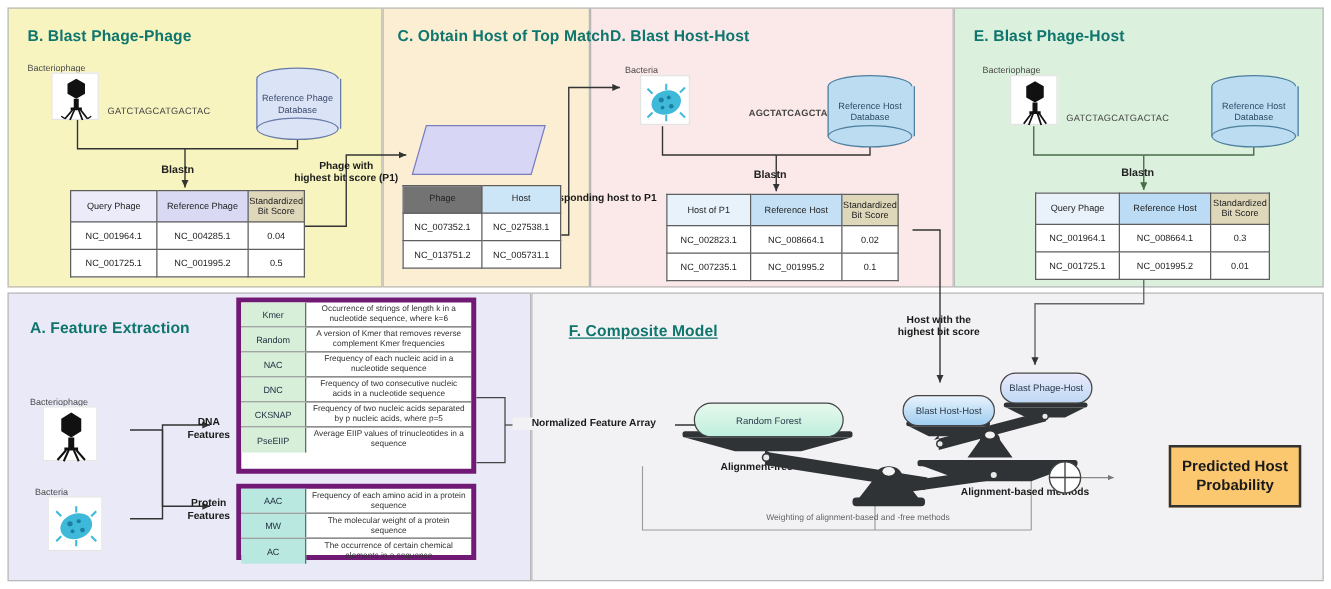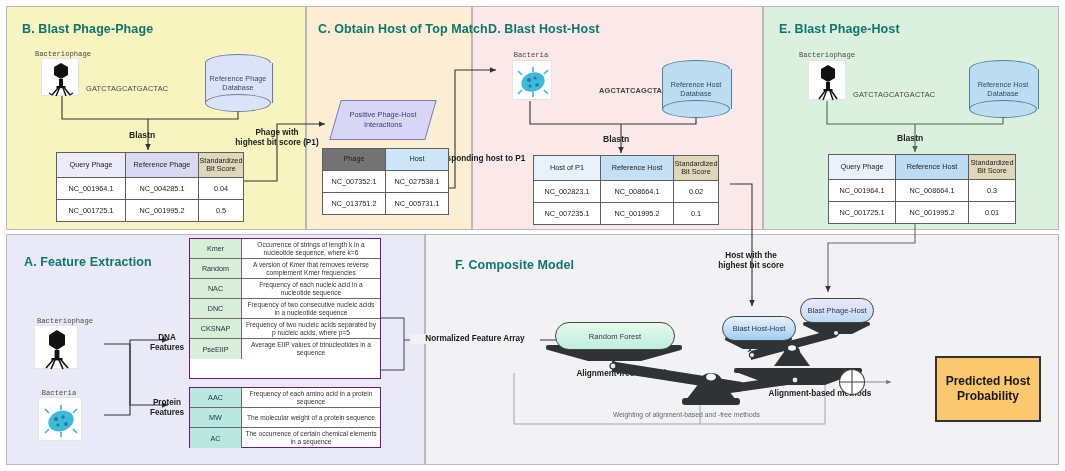--- a/index.html
+++ b/index.html
@@ -2,21 +2,21 @@
 <html><head>
 <meta charset="utf-8">
 <style>
   html,body{margin:0;padding:0;background:#fff;}
   body{font-family:"Liberation Sans", sans-serif;}
   #canvas{position:relative;width:1065px;height:471px;overflow:hidden;background:#ffffff;}
 
   .panel{position:absolute;box-sizing:border-box;border:1px solid #b9b9b9;}
   .panel-title{position:absolute;font-weight:bold;color:#0f766e;font-size:12.5px;letter-spacing:.1px;}
 
-  .cap{position:absolute;font-size:7.2px;color:#4a4a4a;text-align:center;white-space:nowrap;font-family:Liberation Mono, monospace;}
+  .cap{position:absolute;font-size:7.2px;color:#4a4a4a;white-space:nowrap;}
   .seq{position:absolute;font-size:7.4px;color:#444;white-space:nowrap;letter-spacing:.2px;}
   .blastn{position:absolute;font-size:8.6px;font-weight:bold;color:#222;white-space:nowrap;}
   .flowlbl{position:absolute;font-size:8.2px;font-weight:bold;color:#1a1a1a;text-align:center;line-height:1.25;}
   .smalllbl{position:absolute;font-size:7.4px;color:#555;white-space:nowrap;}
 
   
   table.t{position:absolute;border-collapse:collapse;background:#fff;}
   table.t td,table.t th{border:1px solid #5e5e5e;font-size:7.3px;color:#222;text-align:center;
       padding:0;height:21px;font-weight:normal;white-space:nowrap;}
   table.t th{font-size:7.3px;height:24px;line-height:1.15;}
@@ -37,21 +37,21 @@
   
   .orgbox{position:absolute;background:#fff;border:1px solid #e4e4e4;box-sizing:border-box;}
 
   
   .para{position:absolute;background:#d7d7f5;border:1px solid #7b7bbf;
       transform:skewX(-16deg);box-sizing:border-box;}
   .para-txt{position:absolute;display:flex;align-items:center;justify-content:center;
       text-align:center;font-size:7.4px;color:#3b3b7a;line-height:1.3;}
 
   
-  .chipbox{position:absolute;border:1px solid #701a75;box-sizing:border-box;background:#fff;}
+  .chipbox{position:absolute;border:4px solid #701a75;box-sizing:border-box;background:#fff;}
   .chiprow{display:flex;border-bottom:1px solid #6a6a6a;height:20px;box-sizing:border-box;}
   .chiprow:last-child{border-bottom:none;}
   .chipname{width:52px;flex:none;display:flex;align-items:center;justify-content:center;
       font-size:7.2px;color:#234;border-right:1px solid #6a6a6a;box-sizing:border-box;}
   .chipdesc{flex:1;display:flex;align-items:center;justify-content:center;text-align:center;
       font-size:6.6px;color:#333;line-height:1.18;padding:0 3px;box-sizing:border-box;}
   .dna .chipname{background:#d7efd9;}
   .prot .chipname{background:#b9e8e0;}
 
   
@@ -178,26 +178,20 @@
     </tr>
   </tbody>
     </table>
 
   <div class="panel-title" style="left:318px;top:22px;">C. Obtain Host of Top Match</div>
   <div class="flowlbl" style="left:222px;top:128px;width:110px;">
     <span>Phage with</span><br>
     <span>highest bit score (P1)</span>
   </div>
   <div class="para" style="left:335px;top:100px;width:96px;height:40px;"></div>
-  <div class="para-txt" style="left:335px;top:100px;width:96px;height:40px;">
-    <span>
-      <span>Positive Phage-Host</span><br>
-      <span>Interactions</span>
-    </span>
-  </div>
   <div class="flowlbl" style="left:422px;top:115px;width:106px;white-space:normal;margin-top:39px;">Corresponding host to P1</div>
 
   <table class="t" style="left:322px;top:148px;">
     <tbody>
         <tr>
       <th style="background:#737373;width:62px;height:21px;">Phage</th>
       <th style="background:#cde6f7;width:62px;height:21px;">Host</th>
     </tr>
     <tr>
       <td>NC_007352.1</td>
@@ -371,21 +365,21 @@
     <div class="chiprow">
       <div class="chipname">MW</div>
       <div class="chipdesc">The molecular weight of a protein sequence</div>
       </div>
     <div class="chiprow">
       <div class="chipname">AC</div>
       <div class="chipdesc">The occurrence of certain chemical elements in a sequence</div>
       </div>
   </div>
 
-  <div class="panel-title" style="left:455px;top:258px;">F. Composite Model</div>
+  <div class="panel-title" style="left:455px;top:258px;text-decoration:underline;">F. Composite Model</div>
   <div class="flowlbl" style="left:410px;top:334px;width:130px;background:#f2f2f4;">Normalized Feature Array</div>
   <div class="flowlbl" style="left:702px;top:251px;width:98px;">
     <span>Host with the</span><br>
     <span>highest bit score</span>
   </div>
 
   <svg class="lyr" style="z-index:2;">
 
     <path d="M548,350 L681,350 L641,361 L588,361 Z" fill="#2f3335"></path>
     <rect x="546" y="345" width="136" height="5" rx="2" fill="#2f3335"></rect>
@@ -428,20 +422,20 @@
   <div class="flowlbl" style="left:740px;top:389px;width:160px;">Alignment-based methods</div>
   <div class="smalllbl" style="left:613px;top:411px;font-size:6.8px;color:#666;">Weighting of alignment-based and -free methods</div>
 
   <div style="position:absolute;left:838px;top:368px;width:28px;height:28px;z-index:3;">
     <svg width="28" height="28" viewBox="0 0 28 28">
       <circle cx="14" cy="14" r="12.5" fill="#fff" stroke="#444" stroke-width="1.1"></circle>
       <path d="M1.5,14 L26.5,14 M14,1.5 L14,26.5" stroke="#444" stroke-width="1.1"></path>
     </svg>
   </div>
 
-  <div class="predbox" style="left:935px;top:356px;width:106px;height:66px;">
+  <div class="predbox" style="left:935px;top:356px;width:106px;height:50px;">
     <span>
       <span>Predicted Host</span><br>
       <span>Probability</span>
     </span>
   </div>
 
 </div>
 
 </body></html>

